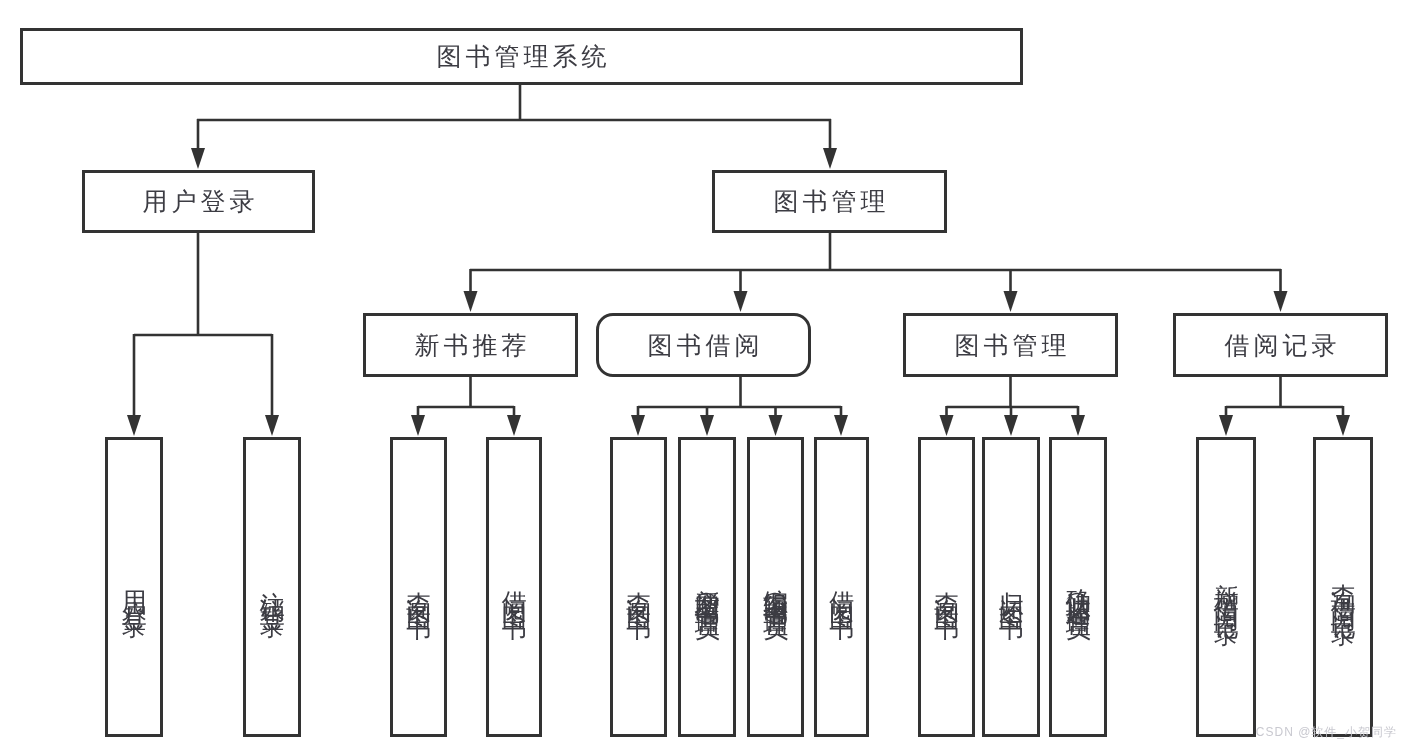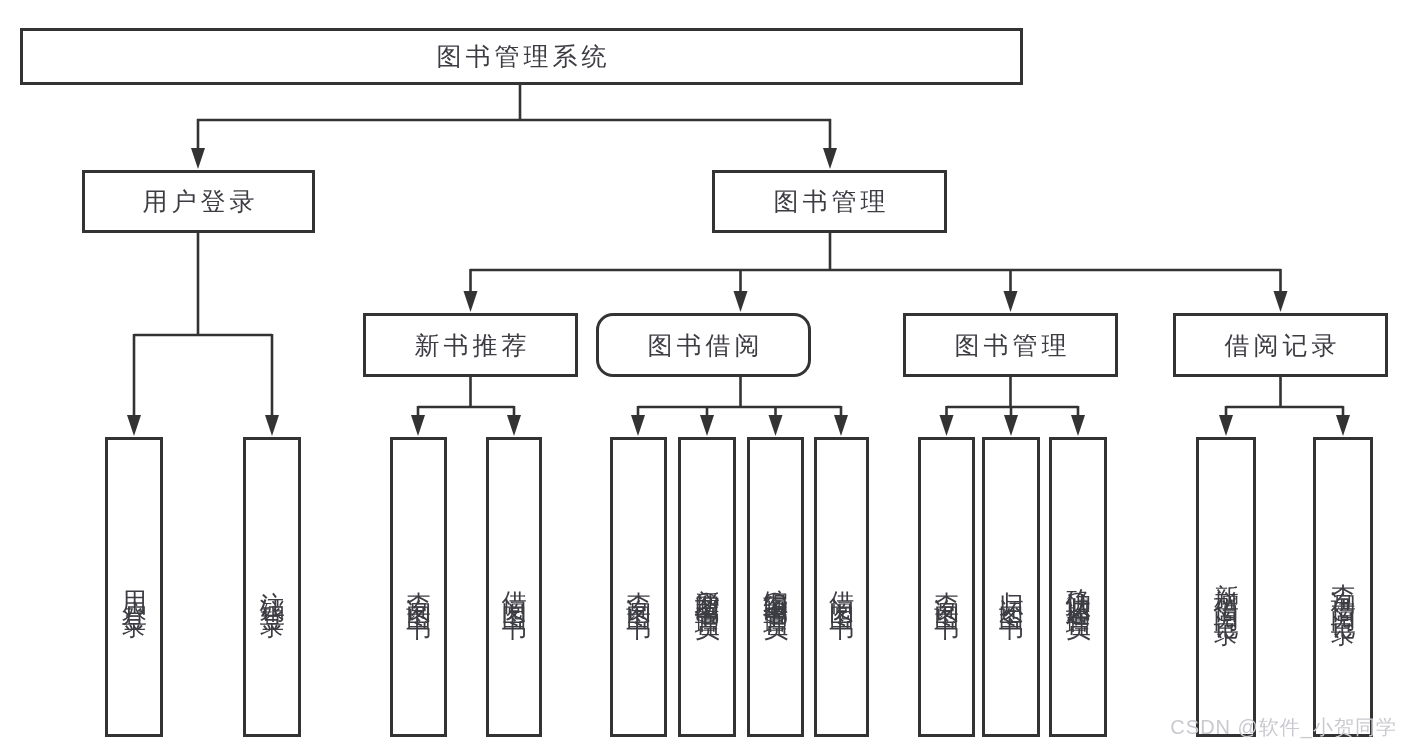--- a/index.html
+++ b/index.html
@@ -53,21 +53,21 @@
   .f6{left:678px;width:58px;}
   .f7{left:747px;width:57px;}
   .f8{left:814px;width:55px;}
   .f9{left:918px;width:57px;}
   .f10{left:982px;width:58px;}
   .f11{left:1049px;width:58px;}
   .f12{left:1196px;width:60px;}
   .f13{left:1313px;width:60px;}
   .watermark{
     position:absolute;right:8px;bottom:6px;z-index:5;
-    font-size:20px;letter-spacing:1px;
+    font-size:12px;letter-spacing:1px;
     color:var(--color-watermark_text,#c9c9d0);white-space:nowrap;
   }
 </style>
 </head>
 <body>
 
 <div class="canvas">
 
   <svg class="wires" viewBox="0 0 1405 747" xmlns="http://www.w3.org/2000/svg">
 

